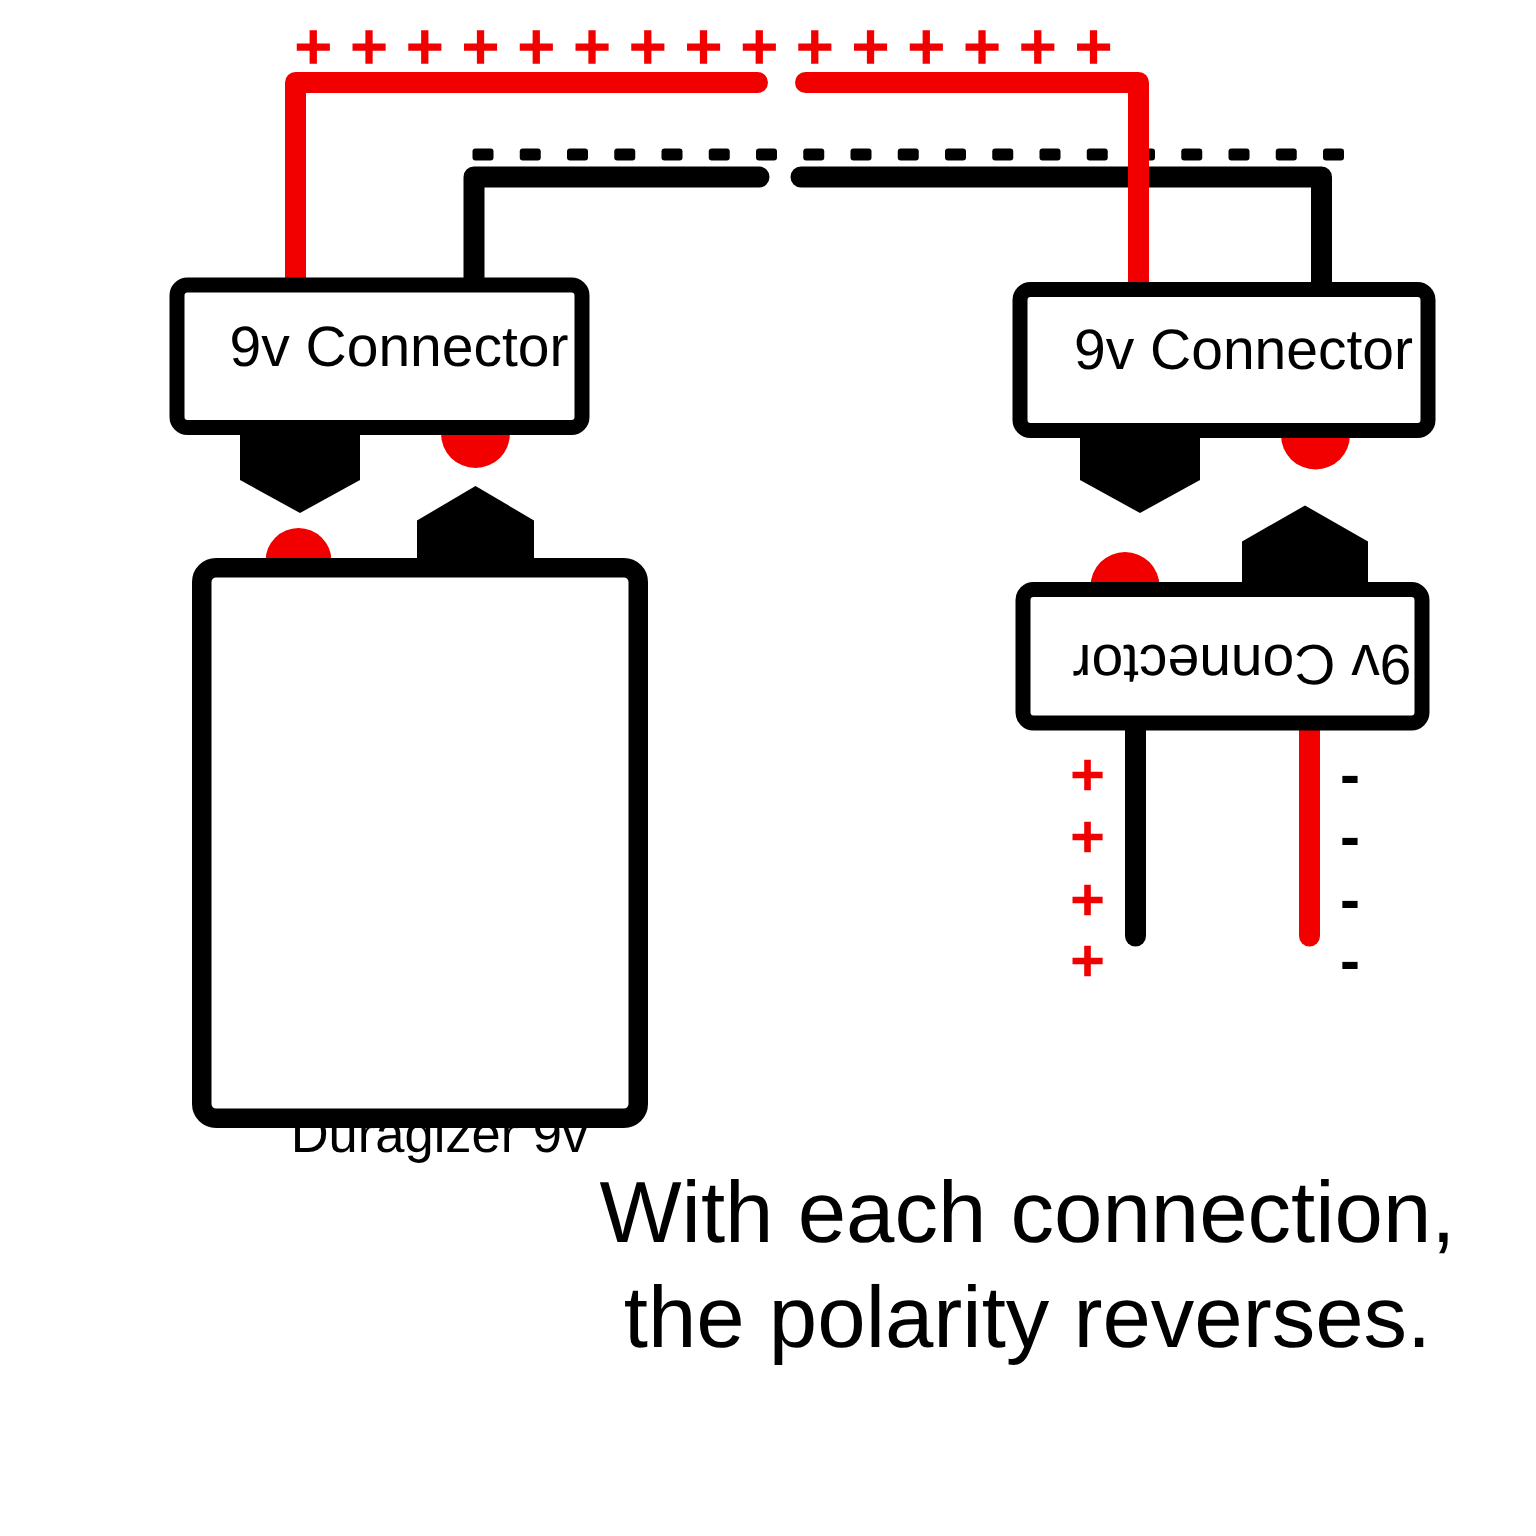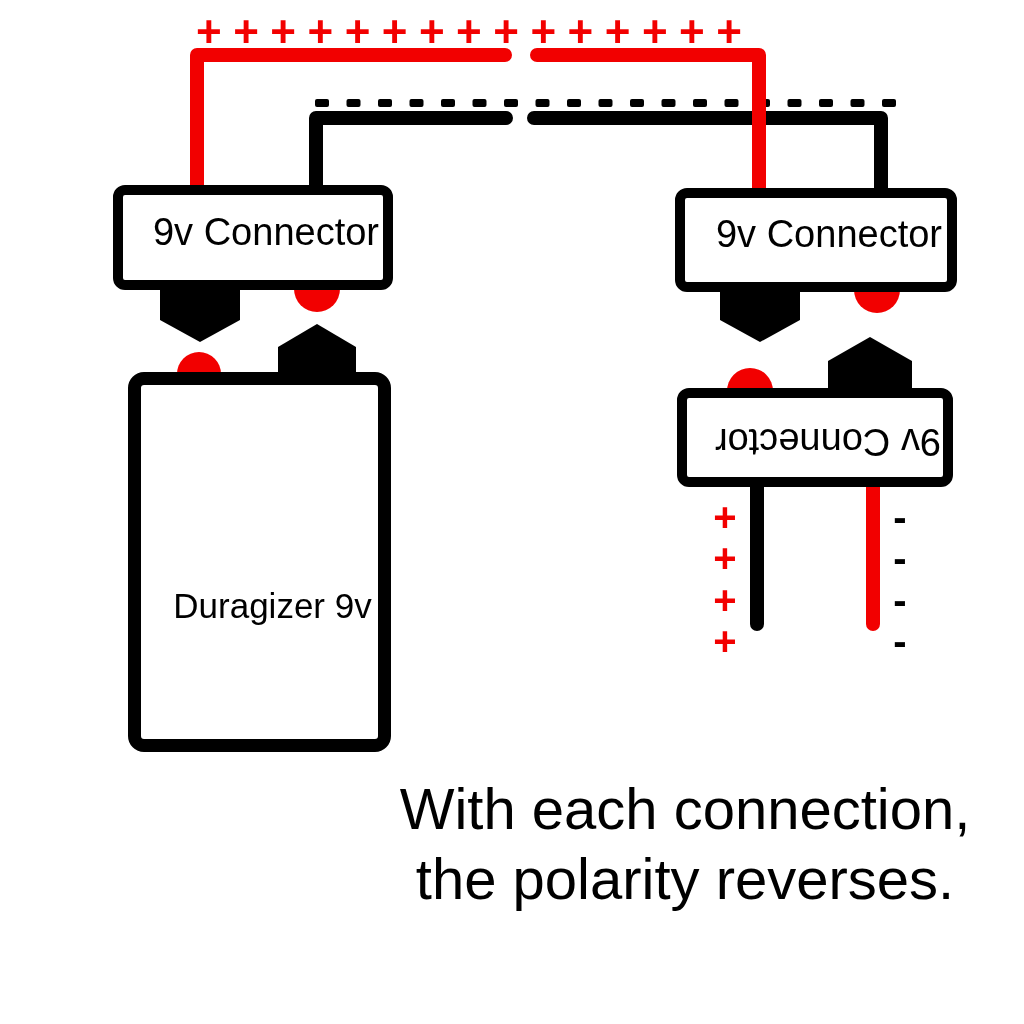--- a/index.html
+++ b/index.html
@@ -23,21 +23,21 @@
   .box{
     position:absolute;z-index:2;background:#fff;border:10px solid var(--wire-black);
     border-radius:12px;display:flex;align-items:center;justify-content:center;
     box-sizing:border-box;color:var(--text-color);padding-left:26px;
   }
   .box-label{font-size:38px;line-height:1;white-space:nowrap;transform:translateY(-6px);}
   .connector-left{left:113px;top:185px;width:280px;height:105px;}
   .connector-right-top{left:675px;top:188px;width:282px;height:104px;}
   .connector-right-bottom{left:677px;top:388px;width:276px;height:99px;}
   .connector-right-bottom .box-label{transform:rotate(180deg) translateY(-4px);}
-  .battery{left:128px;top:372px;width:263px;height:380px;border-width:13px;border-radius:16px;}
+  .battery{left:128px;top:372px;width:304px;height:380px;border-width:13px;border-radius:16px;align-items:flex-end;}
   .battery-label{font-size:35px;line-height:1.45;text-align:center;transform:translateY(44px);}
 
   .plus-bus-row{
     position:absolute;z-index:2;left:196px;top:8px;width:546px;height:48px;
     display:flex;justify-content:space-between;align-items:center;
   }
   .plus-bus-row .sym{font-size:44px;font-weight:bold;color:var(--wire-red);line-height:1;}
 
   .lead-col{
     position:absolute;z-index:2;display:flex;flex-direction:column;

